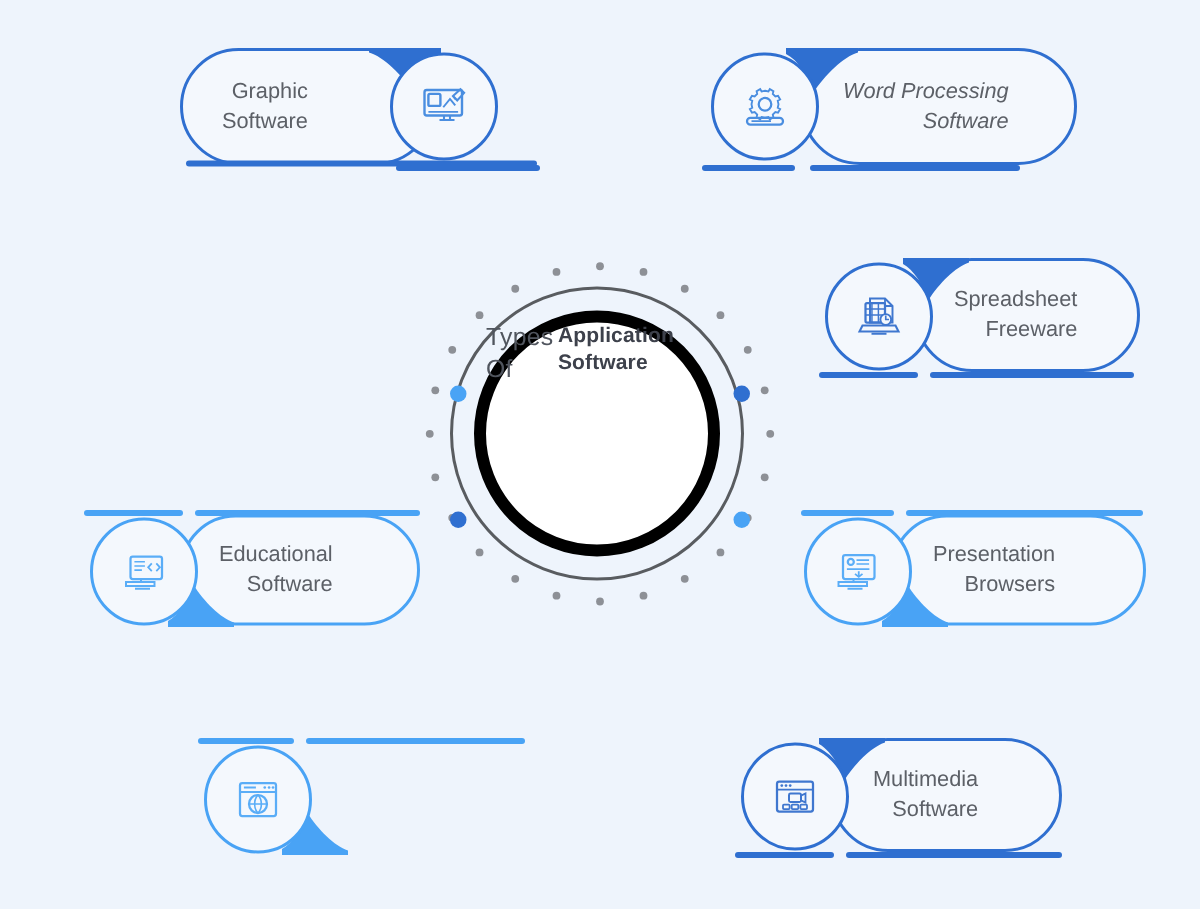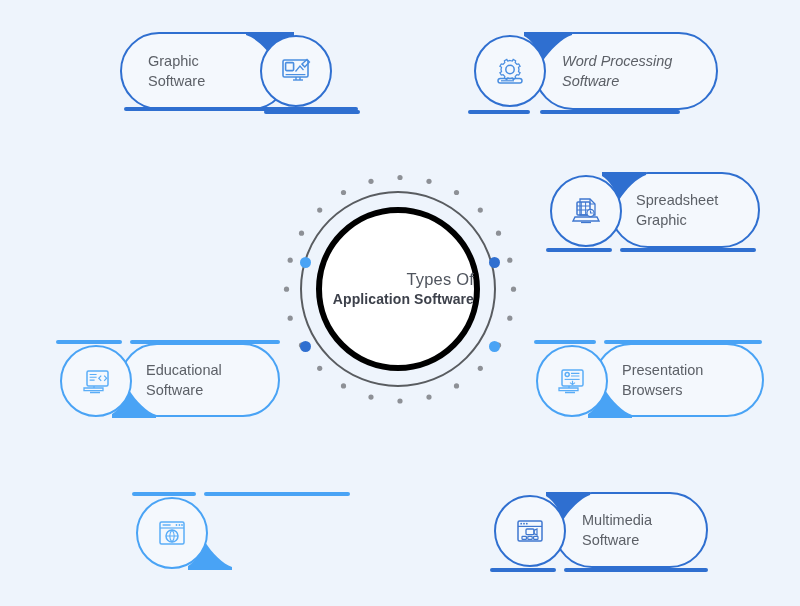--- a/index.html
+++ b/index.html
@@ -18,31 +18,31 @@
   .hub-ring{
     position:absolute;left:17px;top:17px;width:196px;height:196px;
     border-radius:50%;
     border:2.5px solid #595c60;
     box-sizing:border-box;
   }
   .hub-inner{
     position:absolute;left:33px;top:33px;width:164px;height:164px;
     border-radius:50%;
     background:#ffffff;
-    border:6px solid #000000;
-    box-sizing:border-box;
-    display:flex;flex-direction:column;
-    align-items:flex-end;justify-content:center;
+    border:8px solid #000000;
+    box-sizing:border-box;
+    display:flex;flex-direction:row;
+    align-items:flex-start;justify-content:center;
   }
   .hub-t1{font-size:16.5px;color:#50555e;line-height:1.3;letter-spacing:.2px;}
   .hub-t2{font-size:14px;font-weight:bold;color:#3d414b;line-height:1.28;letter-spacing:.1px;}
   .hub-dot{position:absolute;width:11px;height:11px;border-radius:50%;}
 
   
-  .node{position:absolute;}
+  .node{position:absolute;text-align:right;}
   .pill{
     position:absolute;
     box-sizing:border-box;
     background:#f4f8fd;
     border-radius:999px;
     border:2.5px solid #2f6fd0;
     display:flex;align-items:center;
   }
   .node.light .pill{border-color:#49a3f5;}
   .pill-label{
@@ -178,21 +178,21 @@
           <path d="M9 13 h13 M9 17 h13 M13.3 9 v13 M17.6 9 v13" stroke-width="1"></path>
           <path d="M7 24 h22 l2 4 H5 Z" stroke-width="1.4"></path>
           <path d="M13 29.5 h10" stroke-width="1.3"></path>
           <circle cx="22.5" cy="20" r="3.6" fill="#f4f8fd" stroke-width="1.3"></circle>
           <path d="M22.5 17.4 v2.6 h2.2" stroke-width="1.1"></path>
         </svg>
       </span>
     </div>
     <div class="pill" style="left:64px;top:0px;width:150px;height:76px;padding-left:24px;">
       <span class="pill-label">Spreadsheet
-Graphic</span>
+Freeware</span>
     </div>
   </div>
 
   <div class="node light" style="left:56px;top:340px;width:224px;height:82px;">
     <div class="bar" style="left:0px;top:0px;width:66px;"></div>
     <div class="bar" style="left:74px;top:0px;width:150px;"></div>
     <svg class="wedge" style="left:56px;top:50px;" width="44" height="28" viewBox="0 0 44 28">
       <path d="M17,0 C24,11 35,22 44,25 V28 H0 V24 C7,20 13,11 17,0 Z" fill="#49a3f5"></path>
     </svg>
     <div class="circ" style="left:4px;top:5px;">

